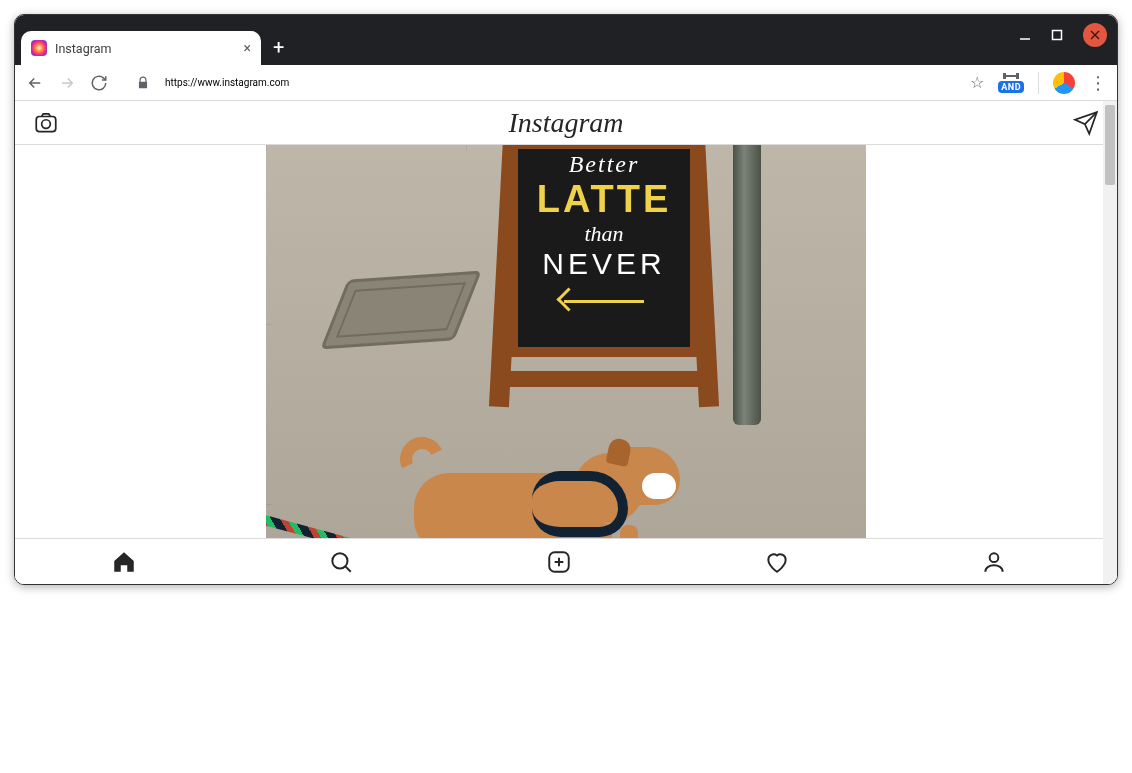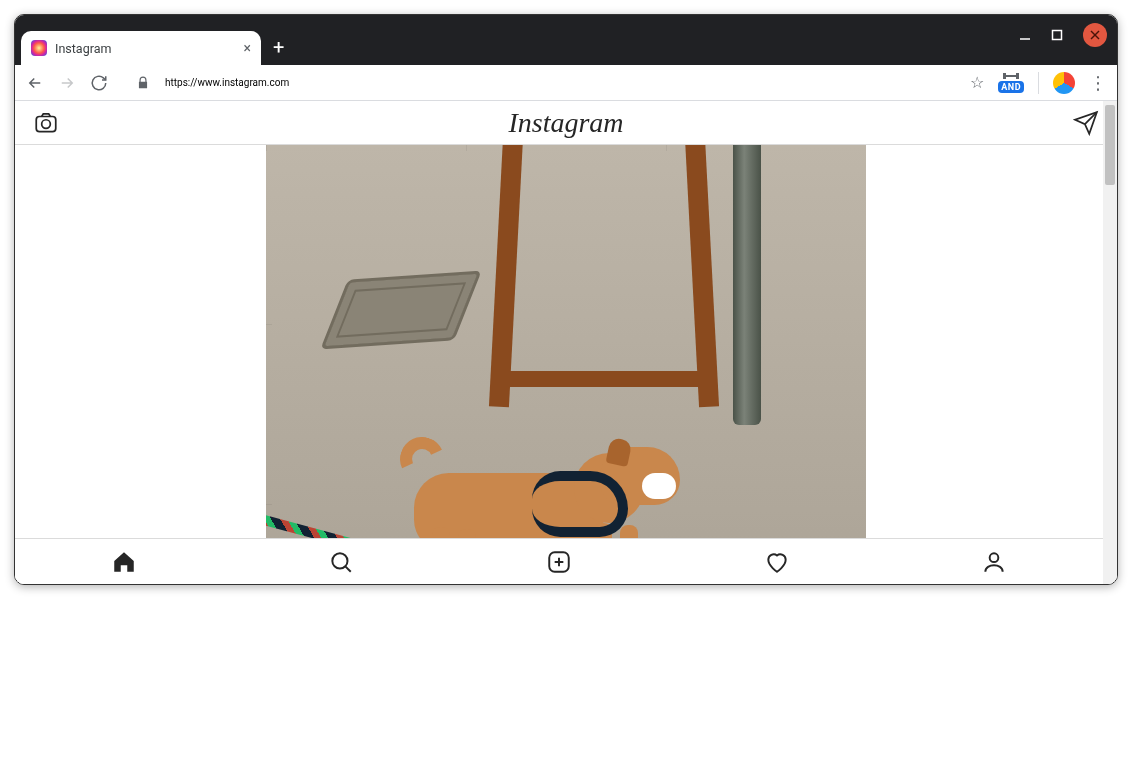--- a/index.html
+++ b/index.html
@@ -391,20 +391,27 @@
       <div class="post">
         <div class="post-image">
           <div class="pavement"></div>
           <div class="manhole"></div>
           <div class="pole"></div>
           <div class="leash"></div>
           <div class="chalkboard-stand">
             <div class="board-leg-l"></div>
             <div class="board-leg-r"></div>
             <div class="board-cross"></div>
+            <div class="chalkboard">
+              <div class="chalk-line c1">Better</div>
+              <div class="chalk-line c2">LATTE</div>
+              <div class="chalk-line c3">than</div>
+              <div class="chalk-line c4">NEVER</div>
+              <div class="chalk-arrow"></div>
+            </div>
           </div>
           <div class="dog">
             <div class="tail"></div>
             <div class="body"></div>
             <div class="leg bl"></div>
               <div class="leg br"></div>
             <div class="leg fl"></div>
               <div class="leg fr"></div>
             <div class="neck"></div>
             <div class="head"></div>

